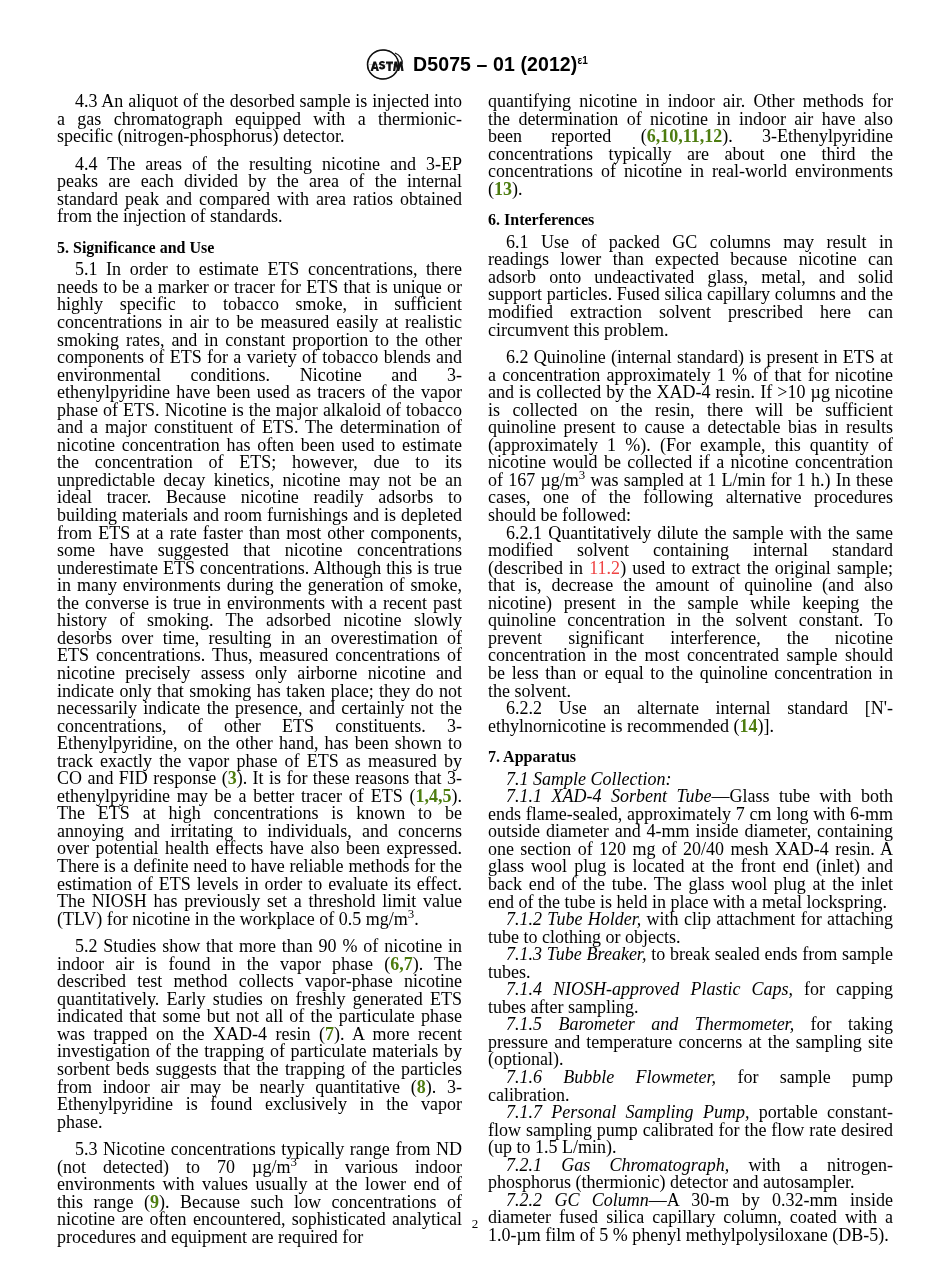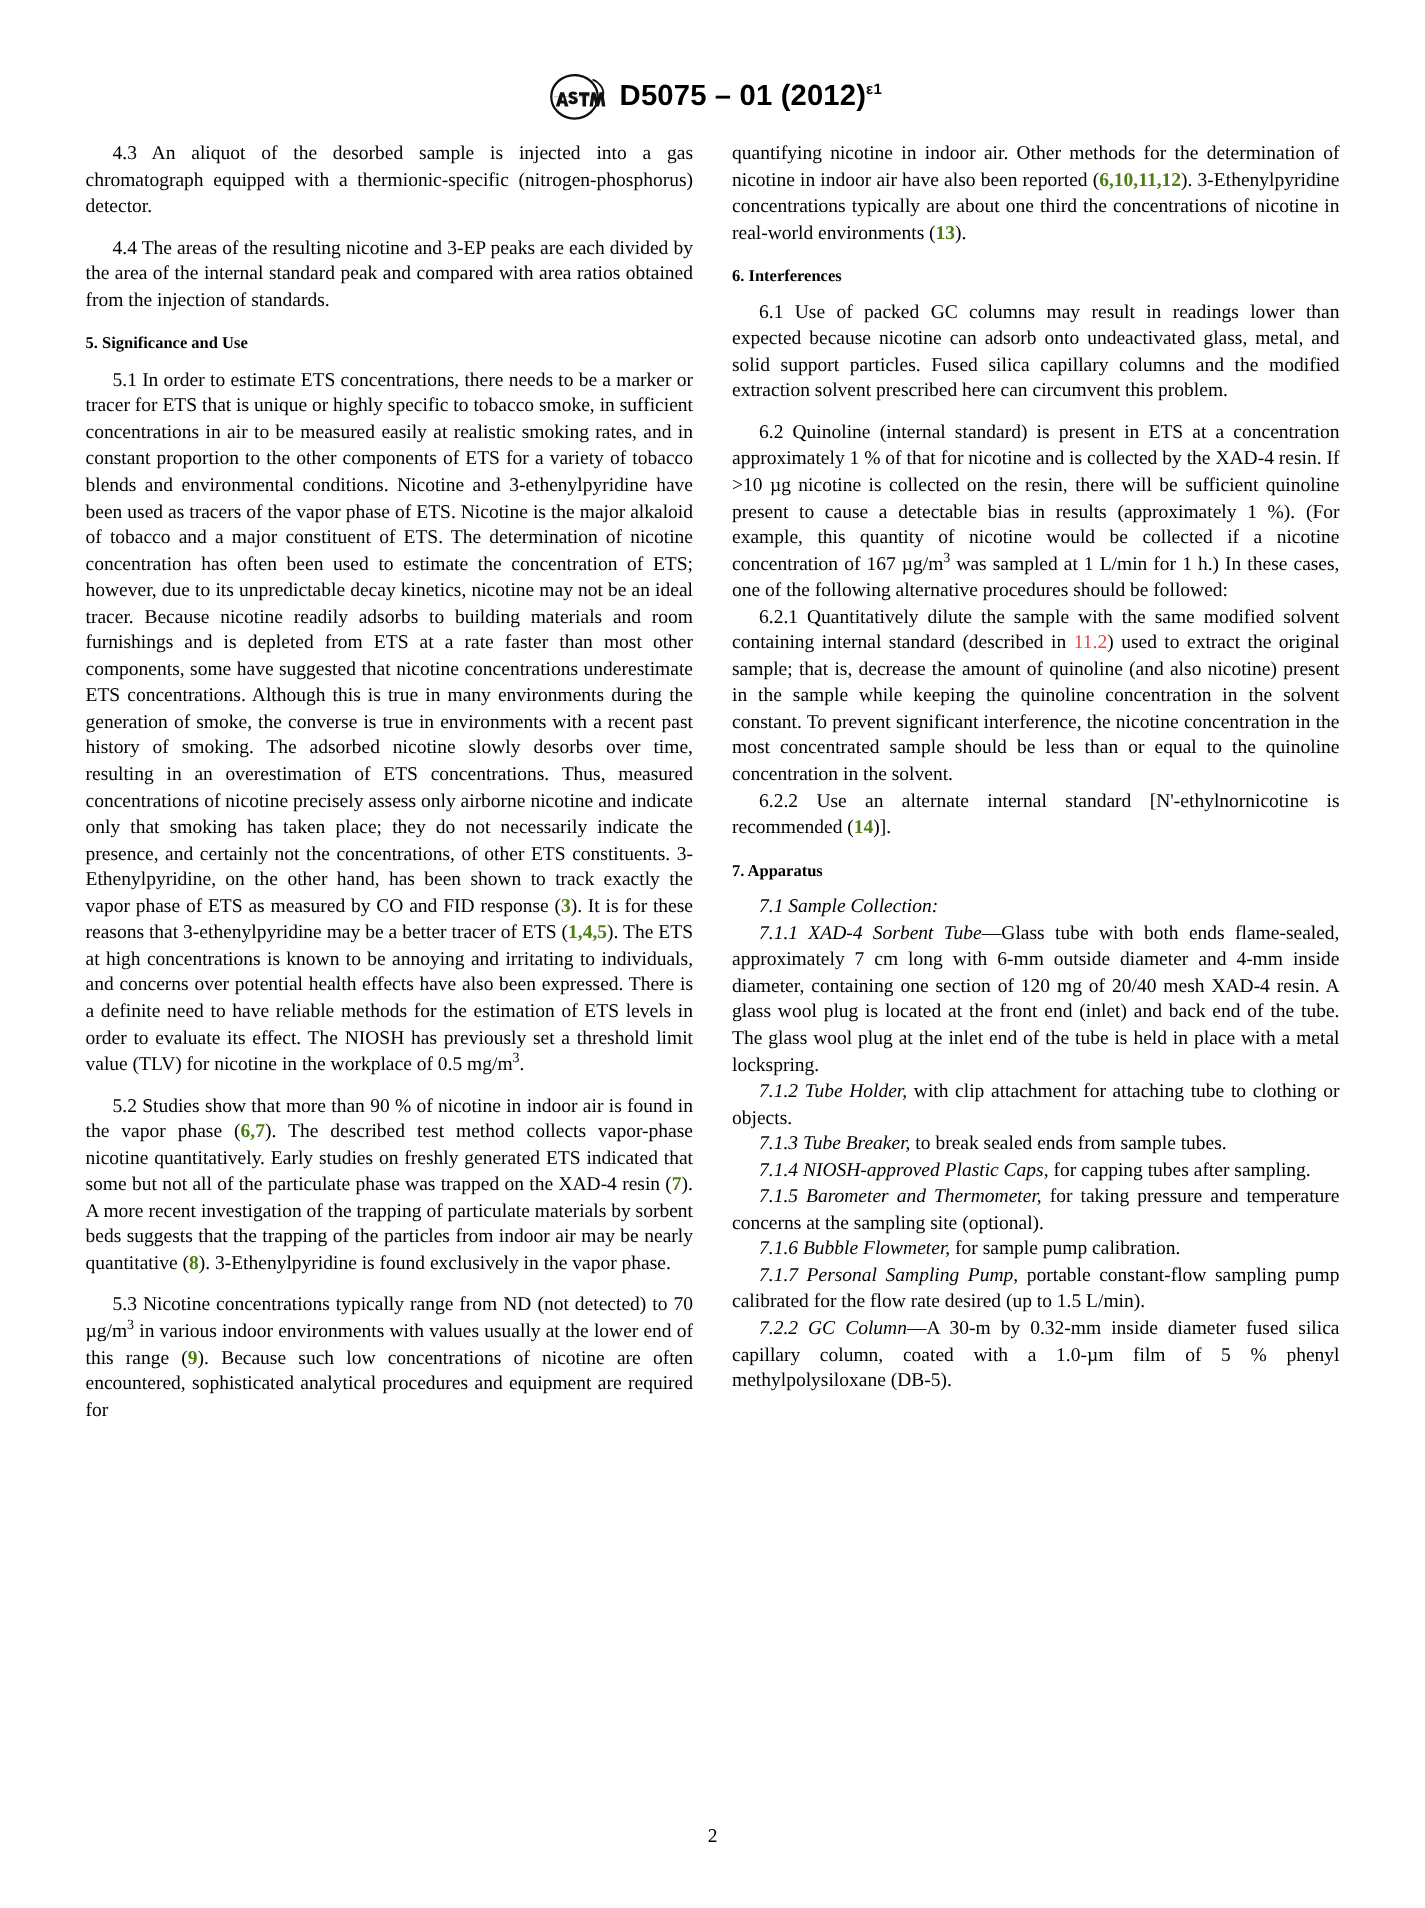--- a/index.html
+++ b/index.html
@@ -58,36 +58,36 @@
     width: 836px;
     display: flex;
     gap: 26px;
   }
   .col {
     width: 405px;
   }
 
   p.body {
     margin: 0 0 0 0;
-    font-size: 13px;
+    font-size: 18px;
     line-height: 17.55px;
     text-align: justify;
     text-indent: 18px;
     hyphens: none;
   }
   p.body.gap {
     margin-top: 10px;
   }
   p.body.nogap {
     margin-top: 0;
   }
   h2.section {
     font-family: "Liberation Serif", "DejaVu Serif", serif;
     font-weight: bold;
-    font-size: 11px;
+    font-size: 16px;
     line-height: 17.55px;
     margin: 13px 0 5px 0;
     text-indent: 0;
     text-align: left;
   }
   .it { font-style: italic; }
   .ref { color: #4d7c0f; font-weight: bold; }
   .refplain { color: #ef4444; }
   sup.sup { font-size: 0.72em; vertical-align: super; line-height: 0; }
 
@@ -167,20 +167,21 @@
 
       <p class="body nogap"><span class="it">7.1.4  NIOSH-approved Plastic Caps,</span><span> for capping tubes after sampling.</span></p>
 
       <p class="body nogap"><span class="it">7.1.5  Barometer and Thermometer,</span><span> for taking pressure and temperature concerns at the sampling site (optional).</span></p>
 
       <p class="body nogap"><span class="it">7.1.6  Bubble Flowmeter,</span><span> for sample pump calibration.</span></p>
 
       <p class="body nogap"><span class="it">7.1.7  Personal Sampling Pump,</span><span> portable constant-flow sampling pump calibrated for the flow rate desired (up to 1.5 L/min).</span></p>
 
 
+      <p class="body nogap"><span class="it">7.2.1  Gas Chromatograph,</span><span> with a nitrogen-phosphorus (thermionic) detector and autosampler.</span></p>
 
       <p class="body nogap"><span class="it">7.2.2  GC Column</span><span>—A 30-m by 0.32-mm inside diameter fused silica capillary column, coated with a 1.0-µm film of 5 % phenyl methylpolysiloxane (DB-5).</span></p>
 
     </div>
   </div>
 
   <div class="footer">
     <span>2</span>
   </div>
 

